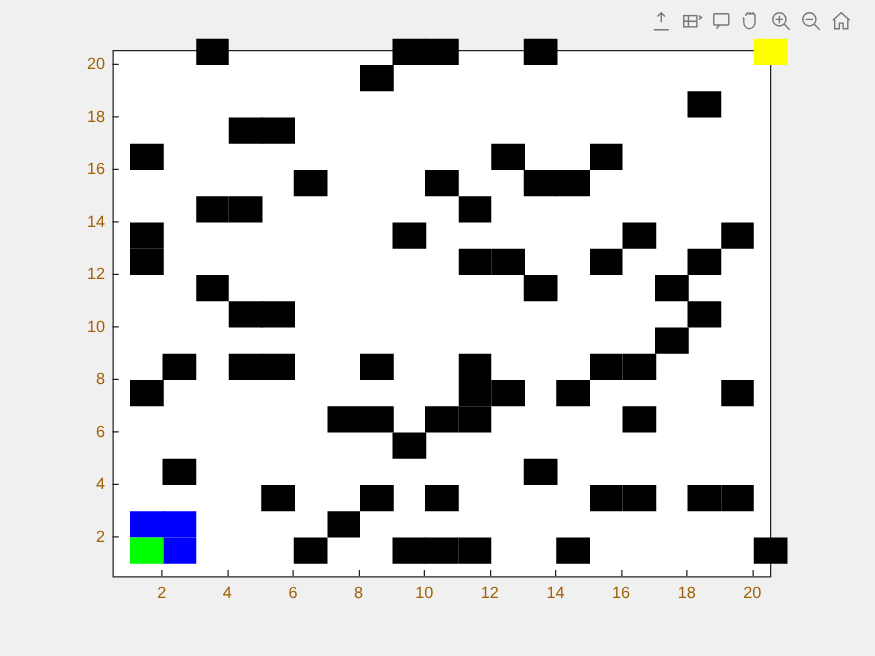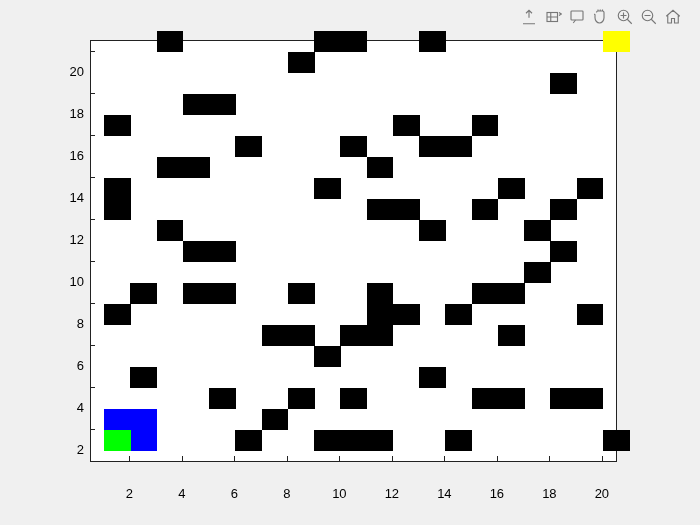--- a/index.html
+++ b/index.html
@@ -36,22 +36,21 @@
     box-sizing: content-box;
   }
   .cell {
     position: absolute;
     box-sizing: border-box;
   }
   
   .xtick, .ytick {
     position: absolute;
     font-size: 13px;
-    color: #000000;
-    margin-top: 20px;
+    color: #a16207;
   }
   .xtick { transform: translate(-50%, 0); }
   .ytick { transform: translate(0, -50%); text-align: right; width: 24px; }
   .tick-mark {
     position: absolute;
     background: #222;
   }
 </style>
 </head>
 <body>

